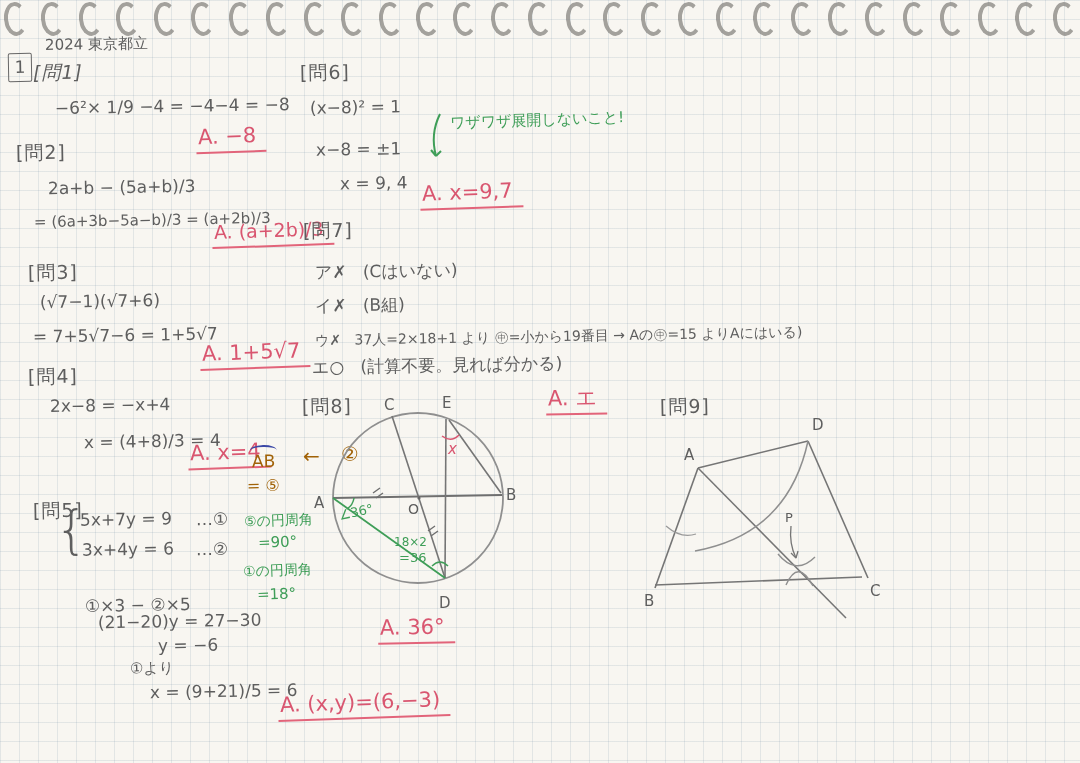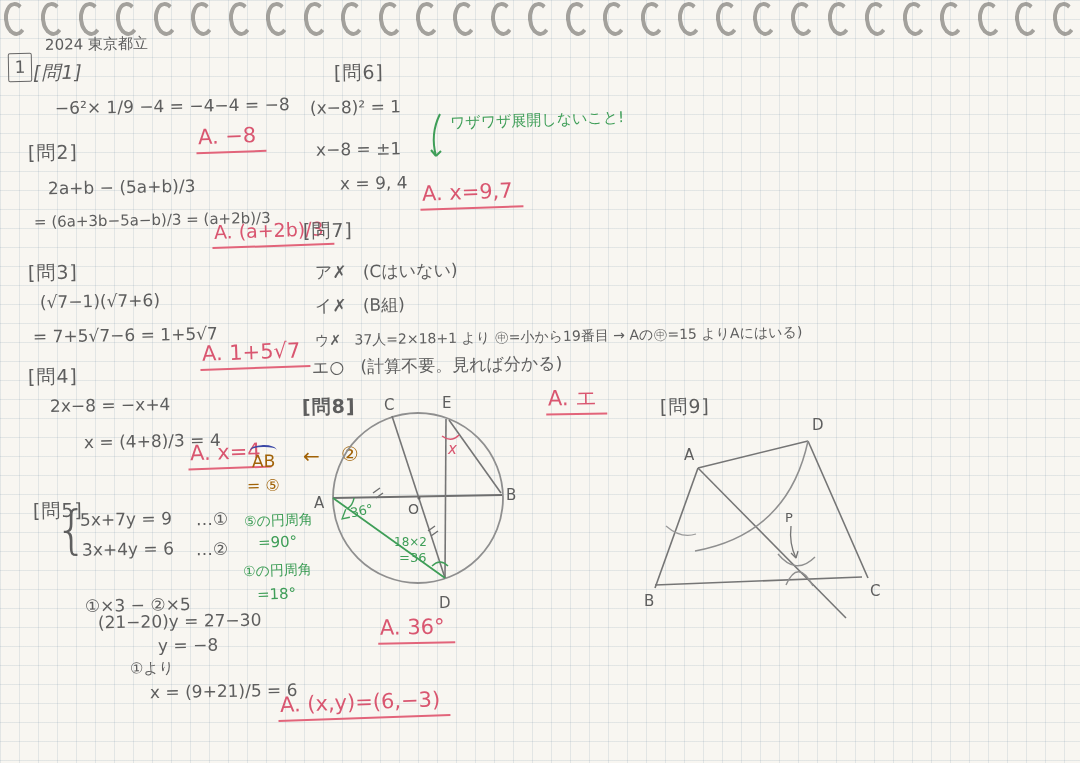--- a/index.html
+++ b/index.html
@@ -69,21 +69,21 @@
     <span class="ring"></span>
   </div>
 
 <div class="hw pencil r1" style="left:45px;top:36px;font-size:15px;">2024  東京都立</div>
 <div class="numbox r1" style="left:8px;top:53px;">1</div>
 
 <div class="hw pencil qlabel r1" style="left:33px;top:62px;font-style:italic;">[問1]</div>
 <div class="hw pencil work r1" style="left:55px;top:97px;">−6²× 1/9 −4 = −4−4 = −8</div>
 <div class="hw red ans r2" style="left:196px;top:124px;">A. −8</div>
 
-<div class="hw pencil qlabel r1" style="left:28px;top:142px;text-align:center;">[問2]</div>
+<div class="hw pencil qlabel r1" style="left:16px;top:142px;text-align:center;">[問2]</div>
 <div class="hw pencil work r1" style="left:48px;top:178px;">2a+b − (5a+b)/3</div>
 <div class="hw pencil work r1" style="left:34px;top:212px;font-size:15px;">= (6a+3b−5a−b)/3 = (a+2b)/3</div>
 <div class="hw red ans r2" style="left:212px;top:220px;font-size:19px;">A. (a+2b)/3</div>
 
 <div class="hw pencil qlabel r1" style="left:28px;top:262px;">[問3]</div>
 <div class="hw pencil work r1" style="left:40px;top:292px;">(√7−1)(√7+6)</div>
 <div class="hw pencil work r1" style="left:33px;top:326px;">= 7+5√7−6 = 1+5√7</div>
 <div class="hw red ans r2" style="left:200px;top:340px;">A. 1+5√7</div>
 
 <div class="hw pencil qlabel r1" style="left:28px;top:366px;">[問4]</div>
@@ -102,26 +102,26 @@
 <div class="hw green r2" style="left:257px;top:586px;font-size:15px;">=18°</div>
 
 <div class="hw pencil qlabel r1" style="left:33px;top:500px;">[問5]</div>
 <div class="hw pencil" style="left:55px;top:500px;font-size:52px;font-weight:200;">{</div>
 <div class="hw pencil work r1" style="left:80px;top:510px;">5x+7y = 9</div>
 <div class="hw pencil work r1" style="left:196px;top:510px;">…①</div>
 <div class="hw pencil work r1" style="left:82px;top:540px;">3x+4y = 6</div>
 <div class="hw pencil work r1" style="left:196px;top:540px;">…②</div>
 <div class="hw pencil work r1" style="left:85px;top:596px;">①×3 − ②×5</div>
 <div class="hw pencil work r1" style="left:98px;top:612px;">(21−20)y = 27−30</div>
-<div class="hw pencil work r1" style="left:158px;top:636px;">y = −8</div>
+<div class="hw pencil work r1" style="left:158px;top:636px;">y = −6</div>
 <div class="hw pencil work r1" style="left:130px;top:660px;font-size:15px;">①より</div>
 <div class="hw pencil work r1" style="left:150px;top:682px;">x = (9+21)/5 = 6</div>
 <div class="hw red ans r2" style="left:278px;top:690px;">A. (x,y)=(6,−3)</div>
 
-<div class="hw pencil qlabel r1" style="left:300px;top:62px;margin-left:34px;">[問6]</div>
+<div class="hw pencil qlabel r1" style="left:300px;top:62px;">[問6]</div>
 <div class="hw pencil work r1" style="left:310px;top:98px;">(x−8)² = 1</div>
 <div class="hw pencil work r1" style="left:316px;top:140px;">x−8 = ±1</div>
 <div class="hw pencil work r1" style="left:340px;top:174px;">x = 9, 4</div>
 <div class="hw red ans r2" style="left:420px;top:180px;">A. x=9,7</div>
 <div class="hw green r2" style="left:450px;top:112px;font-size:15px;">ワザワザ展開しないこと!</div>
 <svg style="left:426px;top:112px;" width="20" height="52">
   <path d="M 14,2 Q 4,22 10,44" stroke="#3f9e58" stroke-width="2" fill="none"></path>
   <path d="M 10,44 L 5,38 M 10,44 L 15,39" stroke="#3f9e58" stroke-width="2" fill="none"></path>
 </svg>
 
@@ -137,21 +137,21 @@
 <div class="hw pencil r1" style="left:315px;top:328px;font-size:14px;">
   <span>ウ✗</span>&nbsp;&nbsp;
   <span>37人=2×18+1 より ㊥=小から19番目 → Aの㊥=15 よりAにはいる)</span>
 </div>
 <div class="hw pencil work r1" style="left:312px;top:356px;">
   <span>エ○</span>&nbsp;&nbsp;
   <span>(計算不要。見れば分かる)</span>
 </div>
 <div class="hw red ans r1" style="left:546px;top:386px;">A. エ</div>
 
-<div class="hw pencil qlabel r1" style="left:302px;top:396px;font-weight:bold;">[問8]</div>
+<div class="hw pencil qlabel r1" style="left:302px;top:396px;">[問8]</div>
 <svg style="left:296px;top:396px;" width="235" height="245">
   <circle cx="122" cy="102" r="85" stroke="#8f8f8f" stroke-width="1.8" fill="none"></circle>
   <line x1="37" y1="102" x2="206" y2="99" stroke="#6f6f6f" stroke-width="2.2"></line>
   <line x1="96" y1="20" x2="149" y2="182" stroke="#757575" stroke-width="1.6"></line>
   <line x1="150" y1="23" x2="149" y2="182" stroke="#757575" stroke-width="1.6"></line>
   <line x1="153" y1="24" x2="205" y2="97" stroke="#757575" stroke-width="1.6"></line>
   <line x1="37" y1="102" x2="149" y2="182" stroke="#3f9e58" stroke-width="1.8"></line>
   <circle cx="123" cy="102" r="1.6" fill="#666"></circle>
   <path d="M 58,102 Q 57,109 51,113" stroke="#3f9e58" stroke-width="1.5" fill="none"></path>
   <path d="M 136,170 Q 144,162 152,170" stroke="#3f9e58" stroke-width="1.5" fill="none"></path>

